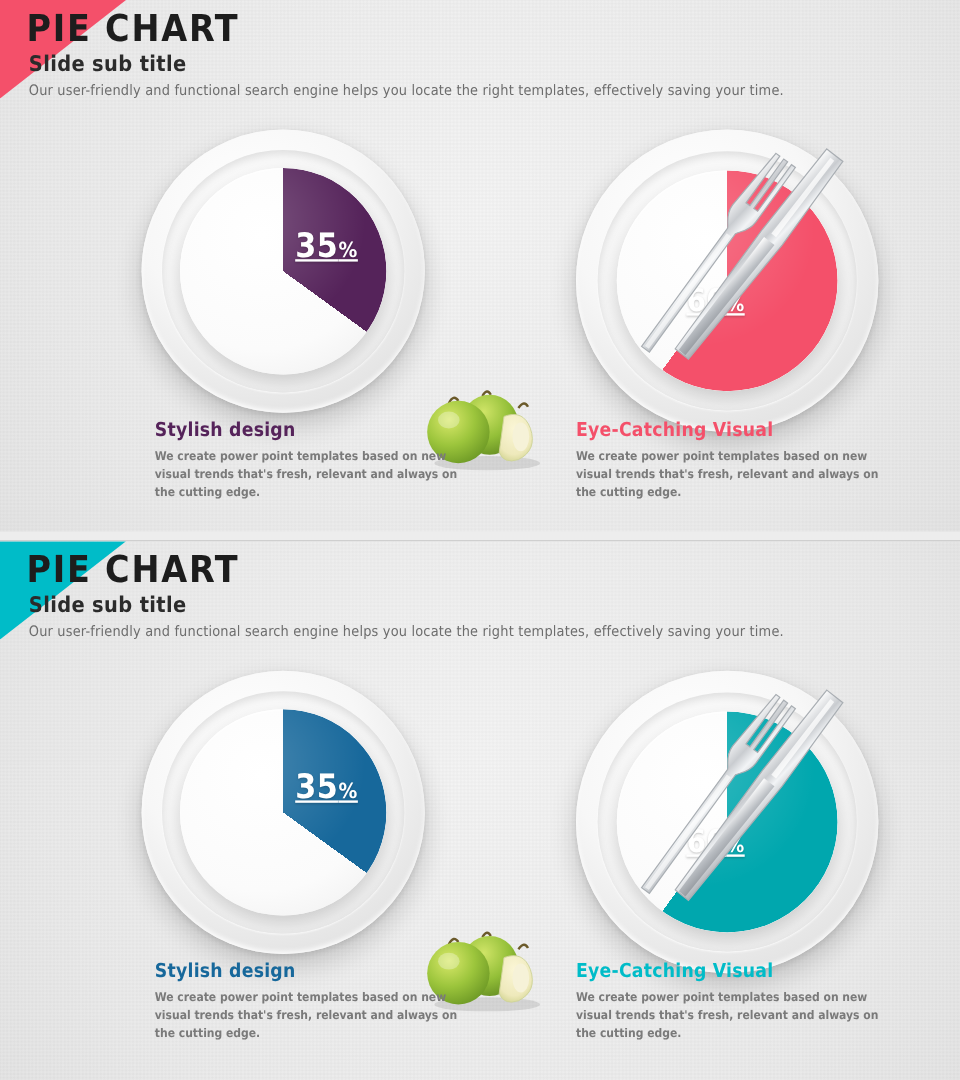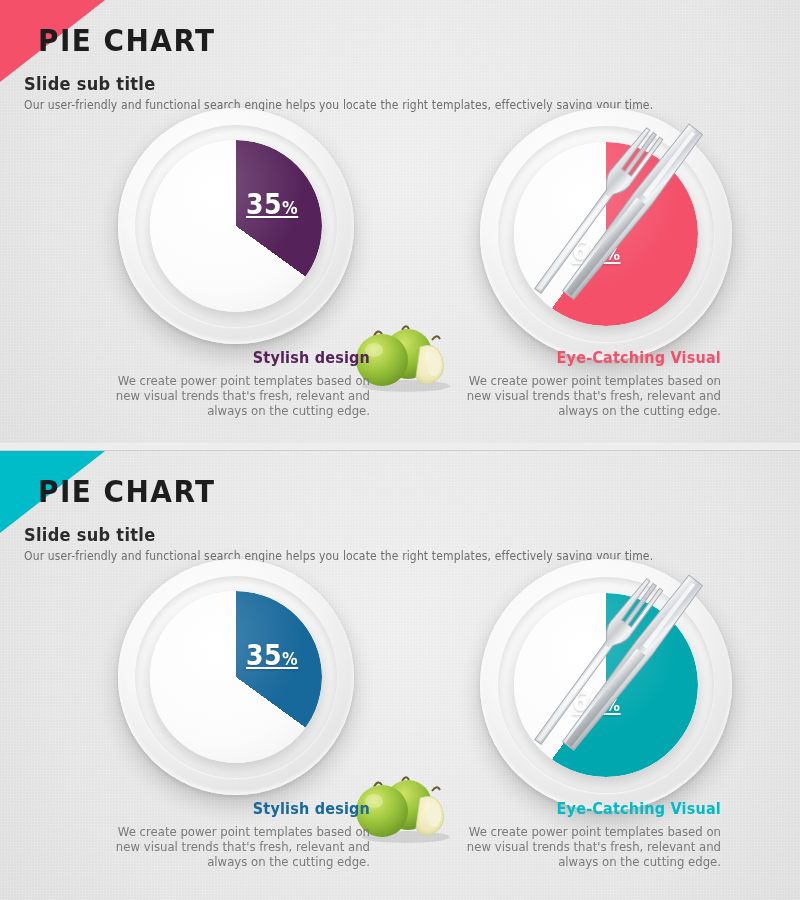--- a/index.html
+++ b/index.html
@@ -30,21 +30,21 @@
 
   
   .corner{position:absolute;top:0;left:0;width:105px;height:82px;}
   .corner svg{display:block;}
 
   
   .hdr{position:absolute;left:22px;top:6px;}
   .hdr .title{
     font-family:"DejaVu Sans Condensed","Liberation Sans",sans-serif;
     font-weight:700;font-size:31px;letter-spacing:1.5px;color:#1d1d1d;
-    line-height:36px;margin:16px;
+    line-height:36px;margin:0;
   }
   .hdr .subtitle{
     font-family:"DejaVu Sans Condensed","Liberation Sans",sans-serif;
     font-weight:700;font-size:18px;letter-spacing:.3px;color:#2b2b2b;
     line-height:20px;margin:2px 0 0 2px;
   }
   .hdr .lead{
     font-family:"DejaVu Sans Condensed","Liberation Sans",sans-serif;
     font-size:12px;color:#6d6d6d;letter-spacing:.15px;
     line-height:16px;margin:3px 0 0 2px;white-space:nowrap;
@@ -88,28 +88,29 @@
   }
   .pct .sym{font-size:.62em;}
 
   
   .cutlery{position:absolute;pointer-events:none;}
 
   
   .apples{position:absolute;}
 
   
-  .cap{position:absolute;width:265px;text-align:right;}
+  .cap{position:absolute;width:265px;text-align:left;margin-left:24px;}
   .cap h3{
     margin:0 0 6px 0;font-size:16px;font-weight:700;letter-spacing:.2px;
     font-family:"DejaVu Sans Condensed","Liberation Sans",sans-serif;
   }
   .cap p{
-    margin:0;font-size:13px;line-height:15px;color:#7a7a7a;
-    font-family:"DejaVu Sans Condensed","Liberation Sans",sans-serif;
+    margin:0;font-size:10px;line-height:15px;color:#7a7a7a;
+    font-family:"DejaVu Sans Condensed","Liberation Sans",sans-serif;
+    font-weight:bold;
   }
 </style>
 </head>
 <body>
 
 <div class="page">
 
   <div class="slide s1">
     <div class="noise"></div>
 

